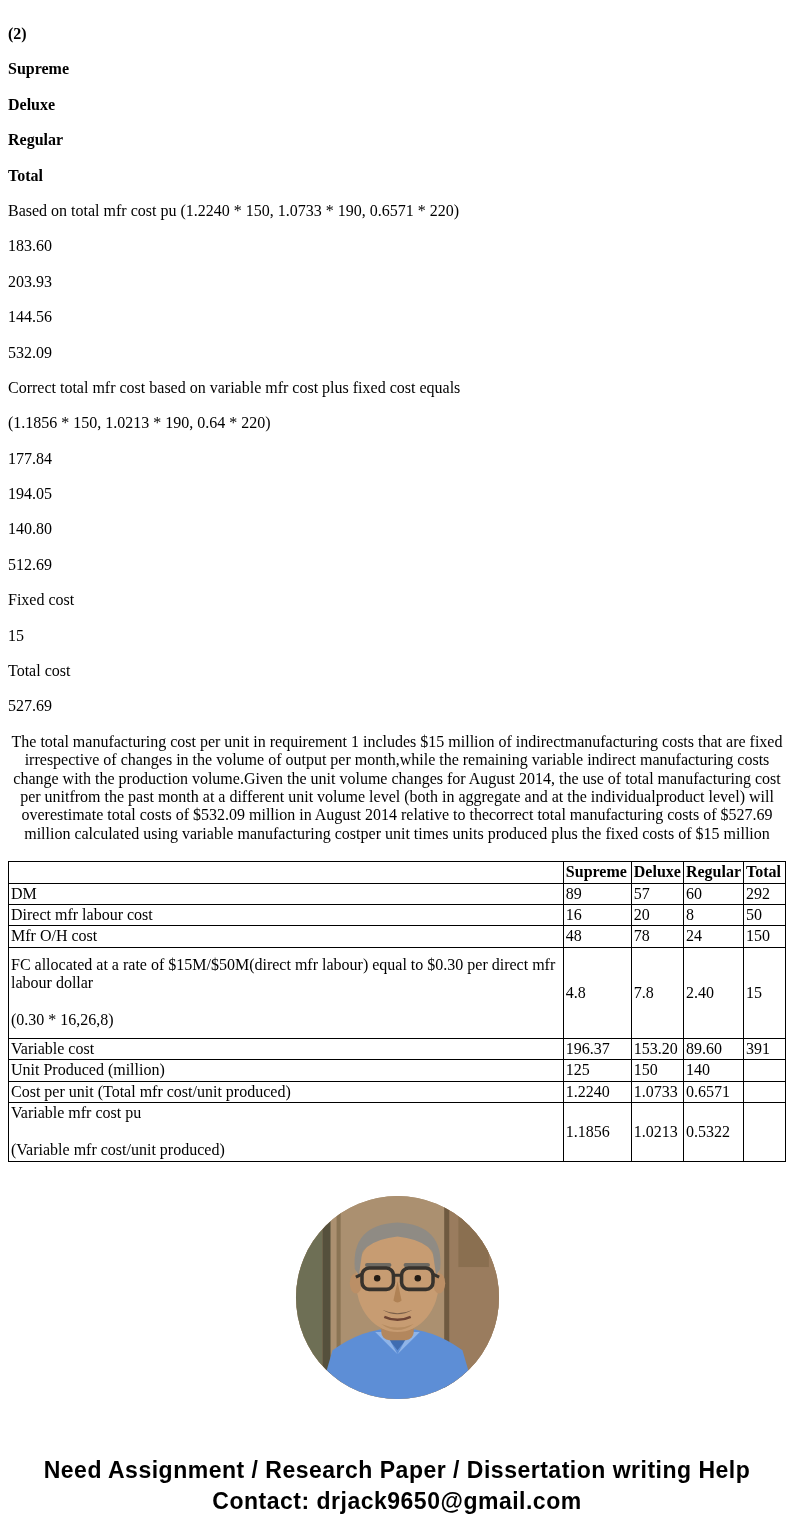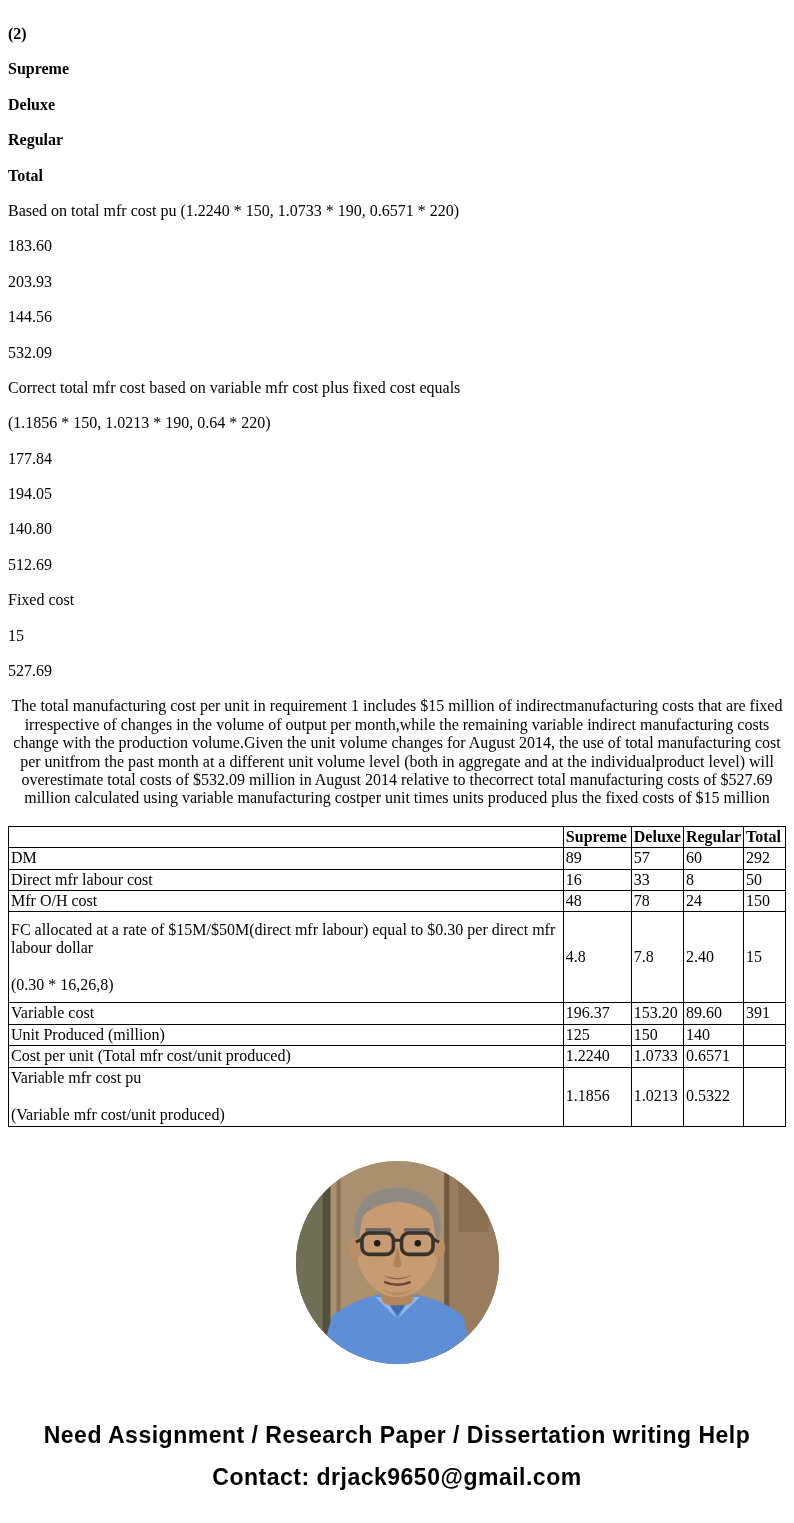--- a/index.html
+++ b/index.html
@@ -54,21 +54,21 @@
 
   .footer {
     margin-top: 52px;
     text-align: center;
     font-family: "Liberation Sans", sans-serif;
     font-weight: bold;
     font-size: 23px;
     line-height: 1.32;
     letter-spacing: 0.5px;
   }
-  .footer .line { margin: 12px auto; max-width: 740px; }
+  .footer .line { margin: 0 auto; max-width: 740px; }
 </style>
 </head>
 <body>
 
 <div>
 
   <p class="doc-line bold">(2)</p>
   <p class="doc-line bold">Supreme</p>
   <p class="doc-line bold">Deluxe</p>
   <p class="doc-line bold">Regular</p>
@@ -79,20 +79,21 @@
   <p class="doc-line">144.56</p>
   <p class="doc-line">532.09</p>
   <p class="doc-line">Correct total mfr cost based on variable mfr cost plus fixed cost equals</p>
   <p class="doc-line">(1.1856 * 150, 1.0213 * 190, 0.64 * 220)</p>
   <p class="doc-line">177.84</p>
   <p class="doc-line">194.05</p>
   <p class="doc-line">140.80</p>
   <p class="doc-line">512.69</p>
   <p class="doc-line">Fixed cost</p>
   <p class="doc-line">15</p>
+  <p class="doc-line">Total cost</p>
   <p class="doc-line">527.69</p>
   <p class="doc-line long-para">The total manufacturing cost per unit in requirement 1 includes $15 million of indirectmanufacturing costs that are fixed irrespective of changes in the volume of output per month,while the remaining variable indirect manufacturing costs change with the production volume.Given the unit volume changes for August 2014, the use of total manufacturing cost per unitfrom the past month at a different unit volume level (both in aggregate and at the individualproduct level) will overestimate total costs of $532.09 million in August 2014 relative to thecorrect total manufacturing costs of $527.69 million calculated using variable manufacturing costper unit times units produced plus the fixed costs of $15 million</p>
 
   <table class="cost-table">
     <colgroup>
       <col class="c-label">
         <col class="c-supreme">
         <col class="c-deluxe">
         <col class="c-regular">
         <col class="c-total">
@@ -110,21 +111,21 @@
       <tr>
         <td class="label-cell">DM</td>
         <td>89</td>
         <td>57</td>
         <td>60</td>
         <td>292</td>
       </tr>
       <tr>
         <td class="label-cell">Direct mfr labour cost</td>
         <td>16</td>
-        <td>33</td>
+        <td>20</td>
         <td>8</td>
         <td>50</td>
       </tr>
       <tr>
         <td class="label-cell">Mfr O/H cost</td>
         <td>48</td>
         <td>78</td>
         <td>24</td>
         <td>150</td>
       </tr>

